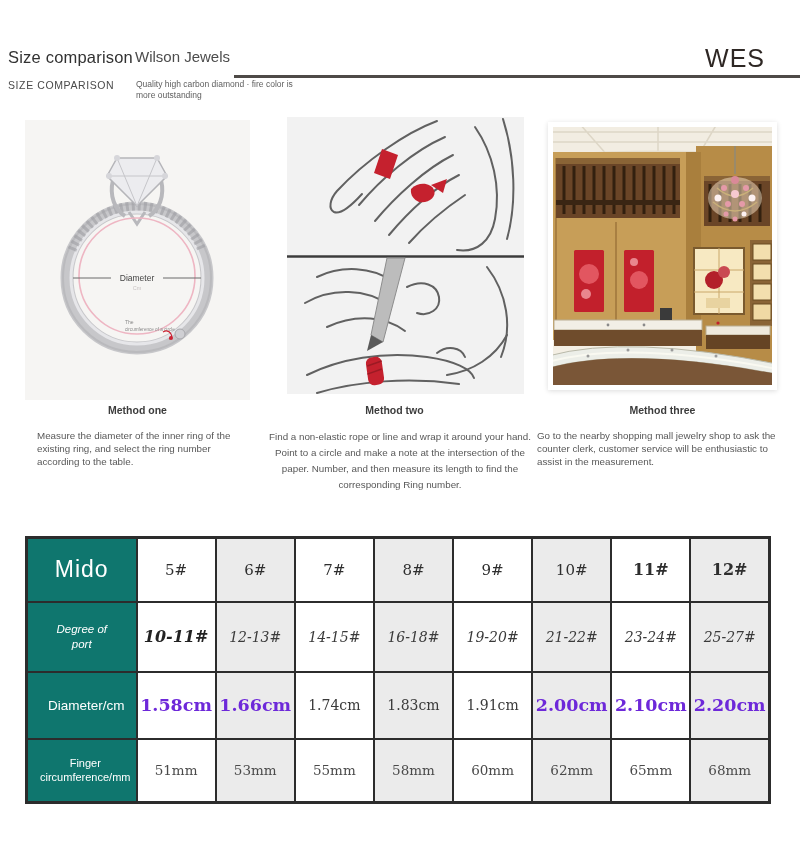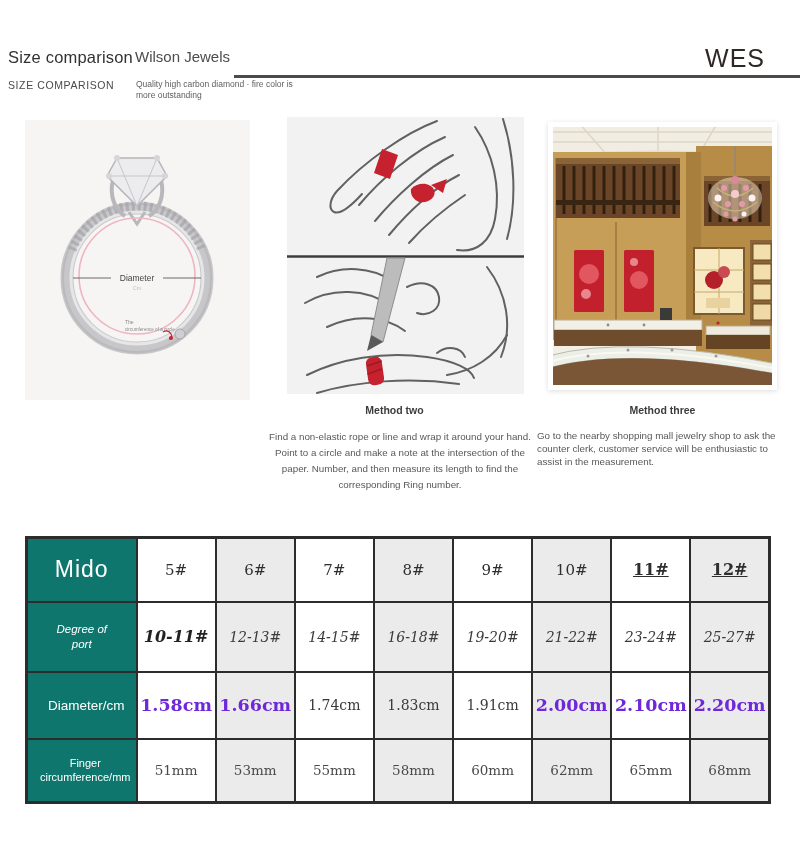--- a/index.html
+++ b/index.html
@@ -43,21 +43,21 @@
   .r-diam{height:67px;margin-top:28px;}
   .r-mm{height:64px;}
   .lab{background:#0f766e;color:#ffffff;}
   .corner{font-size:23px;letter-spacing:1px;}
   .lab-deg{font-size:11.5px;line-height:1.3;white-space:pre-line;text-align:center;}
   .lab-dia{font-size:13.5px;text-align:left;padding-left:9px !important;}
   .lab-fin{font-size:11px;line-height:1.3;white-space:pre-line;text-align:left;padding-left:7px !important;}
   .alt{background:#ebebeb;}
   .num{font-family:"DejaVu Serif","Liberation Serif",serif;color:#2e2e2e;}
   .size{font-size:15px;}
-  .size.b{font-size:16px;font-weight:bold;text-decoration:underline;}
+  .size.b{font-size:16px;font-weight:bold;}
   .port{font-size:14px;color:#3a3a3a;}
   .port.b{font-size:16px;font-weight:bold;color:#222;margin-top:40px;}
   .diam{font-size:14px;color:#3a3a3a;}
   .diam.b{font-size:17.5px;font-weight:bold;color:#6d28d9;}
   .mm{font-size:13.5px;color:#4a4a4a;}
 </style>
 </head>
 <body>
 
 <div class="page">
@@ -244,23 +244,25 @@
         <path d="M0 240 Q80 218 229 247" stroke="#fdfbf3" stroke-width="2" fill="none" opacity=".8"></path>
         <circle cx="40" cy="234" r="1.5" fill="#9a9a9a"></circle>
           <circle cx="80" cy="228" r="1.5" fill="#9a9a9a"></circle>
         <circle cx="124" cy="228" r="1.5" fill="#9a9a9a"></circle>
           <circle cx="168" cy="234" r="1.5" fill="#9a9a9a"></circle>
       </g>
       <rect x="2" y="2" width="225" height="264" fill="none" stroke="#ffffff" stroke-width="6"></rect>
     </svg>
   </div>
 
+  <div class="caption cap1">Method one</div>
   <div class="caption cap2">Method two</div>
   <div class="caption cap3">Method three</div>
 
+  <div class="desc desc1">Measure the diameter of the inner ring of the existing ring, and select the ring number according to the table.</div>
   <div class="desc desc2">Find a non-elastic rope or line and wrap it around your hand. Point to a circle and make a note at the intersection of the paper. Number, and then measure its length to find the corresponding Ring number.</div>
   <div class="desc desc3">Go to the nearby shopping mall jewelry shop to ask the counter clerk, customer service will be enthusiastic to assist in the measurement.</div>
 
   <table class="size-table">
     <colgroup>
       <col style="width:110px">
       <col>
         <col>
         <col>
         <col>

